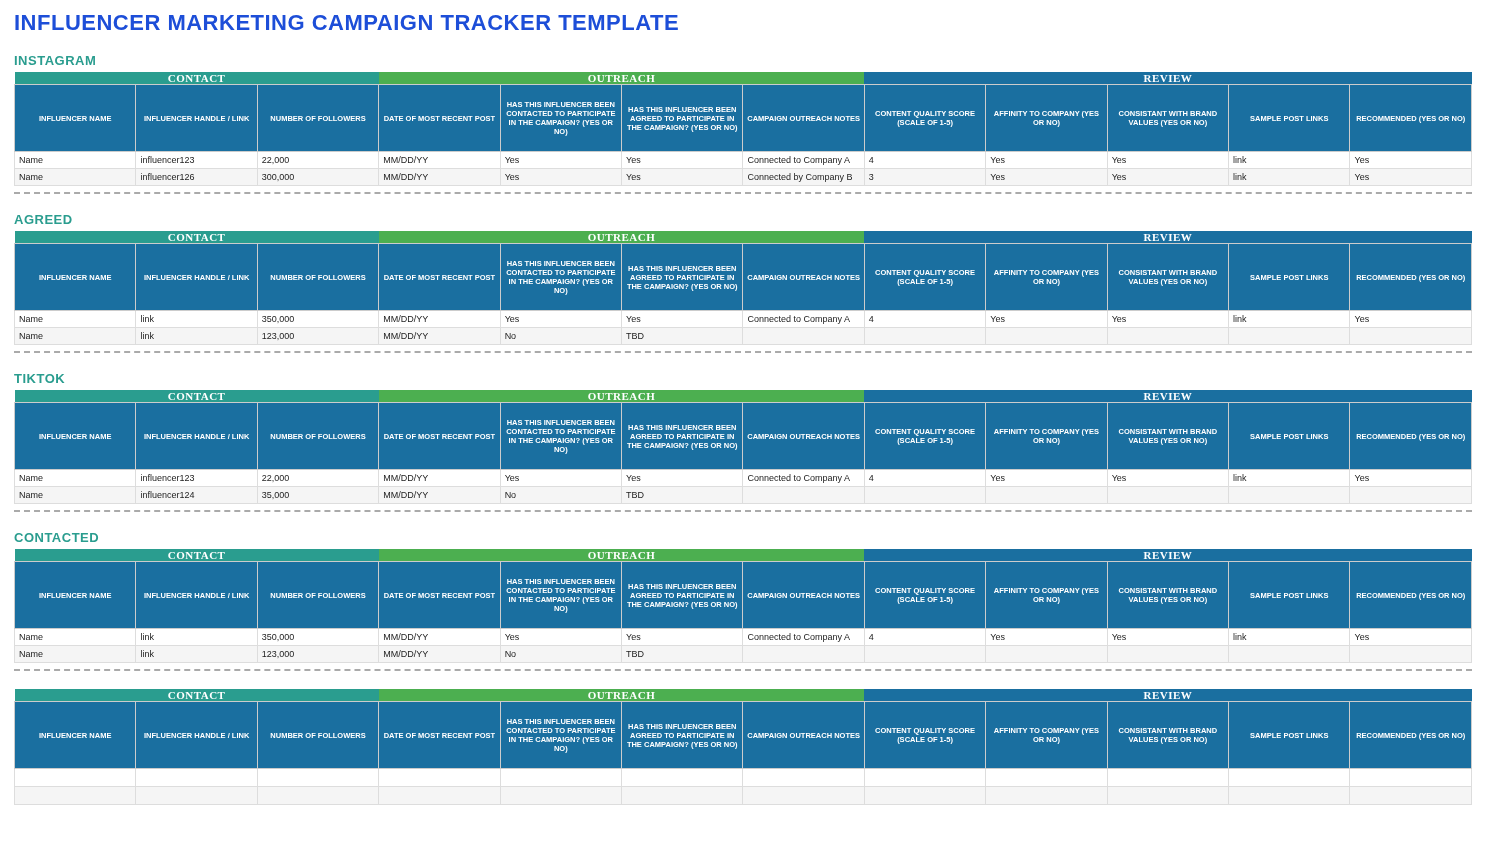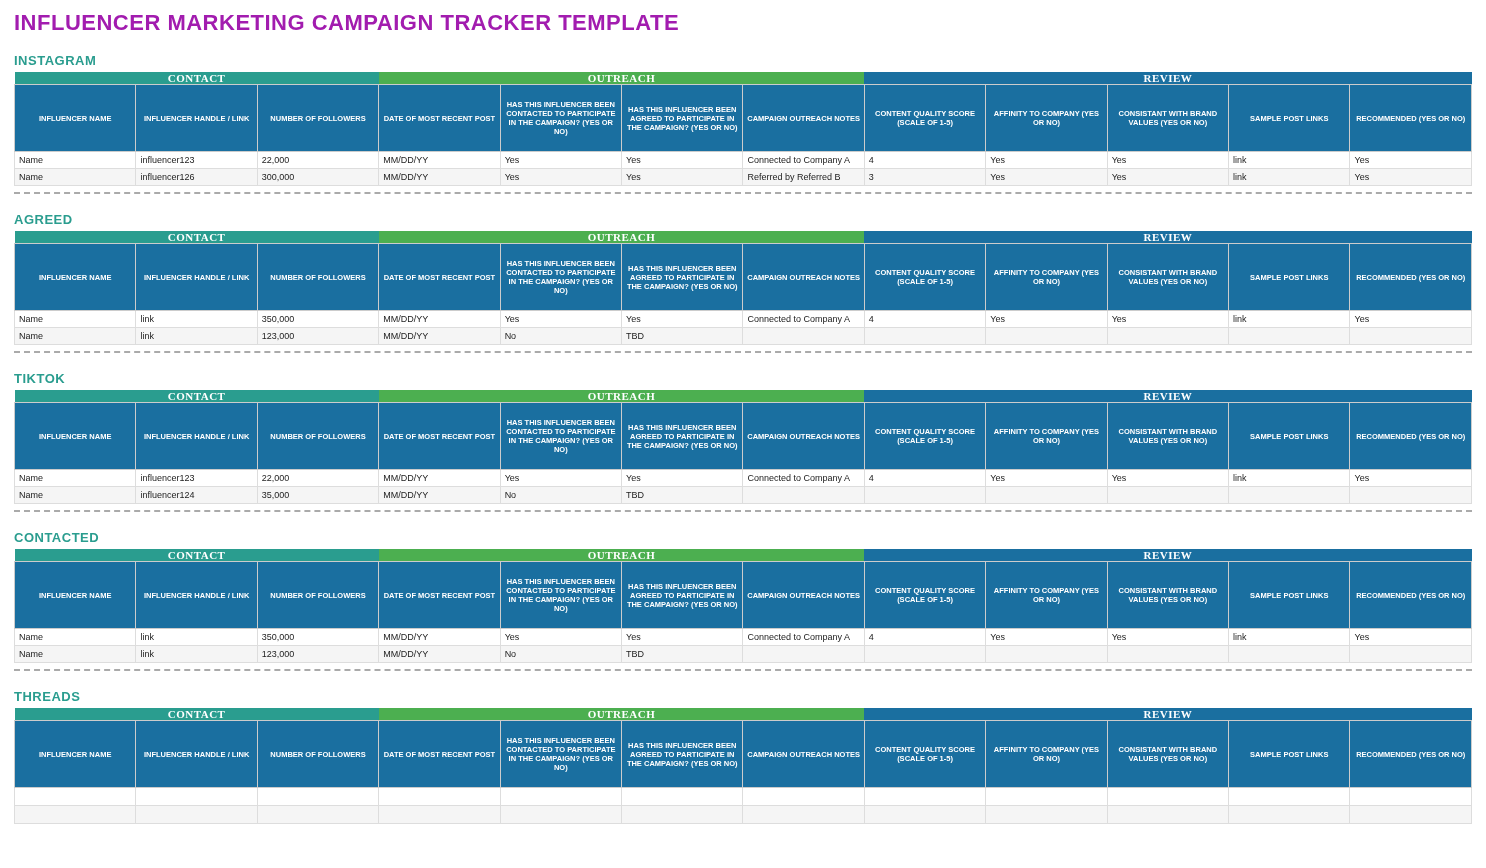--- a/index.html
+++ b/index.html
@@ -6,21 +6,21 @@
     body {
       font-family: Arial, sans-serif;
       background: #fff;
       padding: 10px 14px;
       font-size: 10px;
       color: #222;
     }
     .main-title {
       font-size: 22px;
       font-weight: bold;
-      color: #a21caf;
+      color: #1d4ed8;
       margin-bottom: 6px;
       letter-spacing: 0.5px;
     }
     .platform-section {
       margin-bottom: 18px;
     }
     .platform-label {
       font-size: 13px;
       font-weight: bold;
       color: #2a9d8f;
@@ -137,21 +137,21 @@
             <td>link</td>
             <td>Yes</td>
           </tr>
           <tr class="data-row">
             <td>Name</td>
             <td>influencer126</td>
             <td>300,000</td>
             <td>MM/DD/YY</td>
             <td>Yes</td>
             <td>Yes</td>
-            <td>Referred by Referred B</td>
+            <td>Connected by Company B</td>
             <td>3</td>
             <td>Yes</td>
             <td>Yes</td>
             <td>link</td>
             <td>Yes</td>
           </tr>
         </tbody>
       </table>
       <hr class="dashed-divider">
     </div>
@@ -320,21 +320,20 @@
             <td></td>
             <td></td>
             <td></td>
             <td></td>
           </tr>
         </tbody>
       </table>
       <hr class="dashed-divider">
     </div>
     <div class="platform-section">
-      <div class="platform-label">THREADS</div>
       <table>
         <thead>
           <tr class="section-header-row">
             <th class="contact-header" colspan="3">CONTACT</th>
             <th class="outreach-header" colspan="4">OUTREACH</th>
             <th class="review-header" colspan="5">REVIEW</th>
           </tr>
           <tr class="col-header-row">
             <th class="w-name">INFLUENCER NAME</th>
             <th class="w-handle">INFLUENCER HANDLE / LINK</th>

